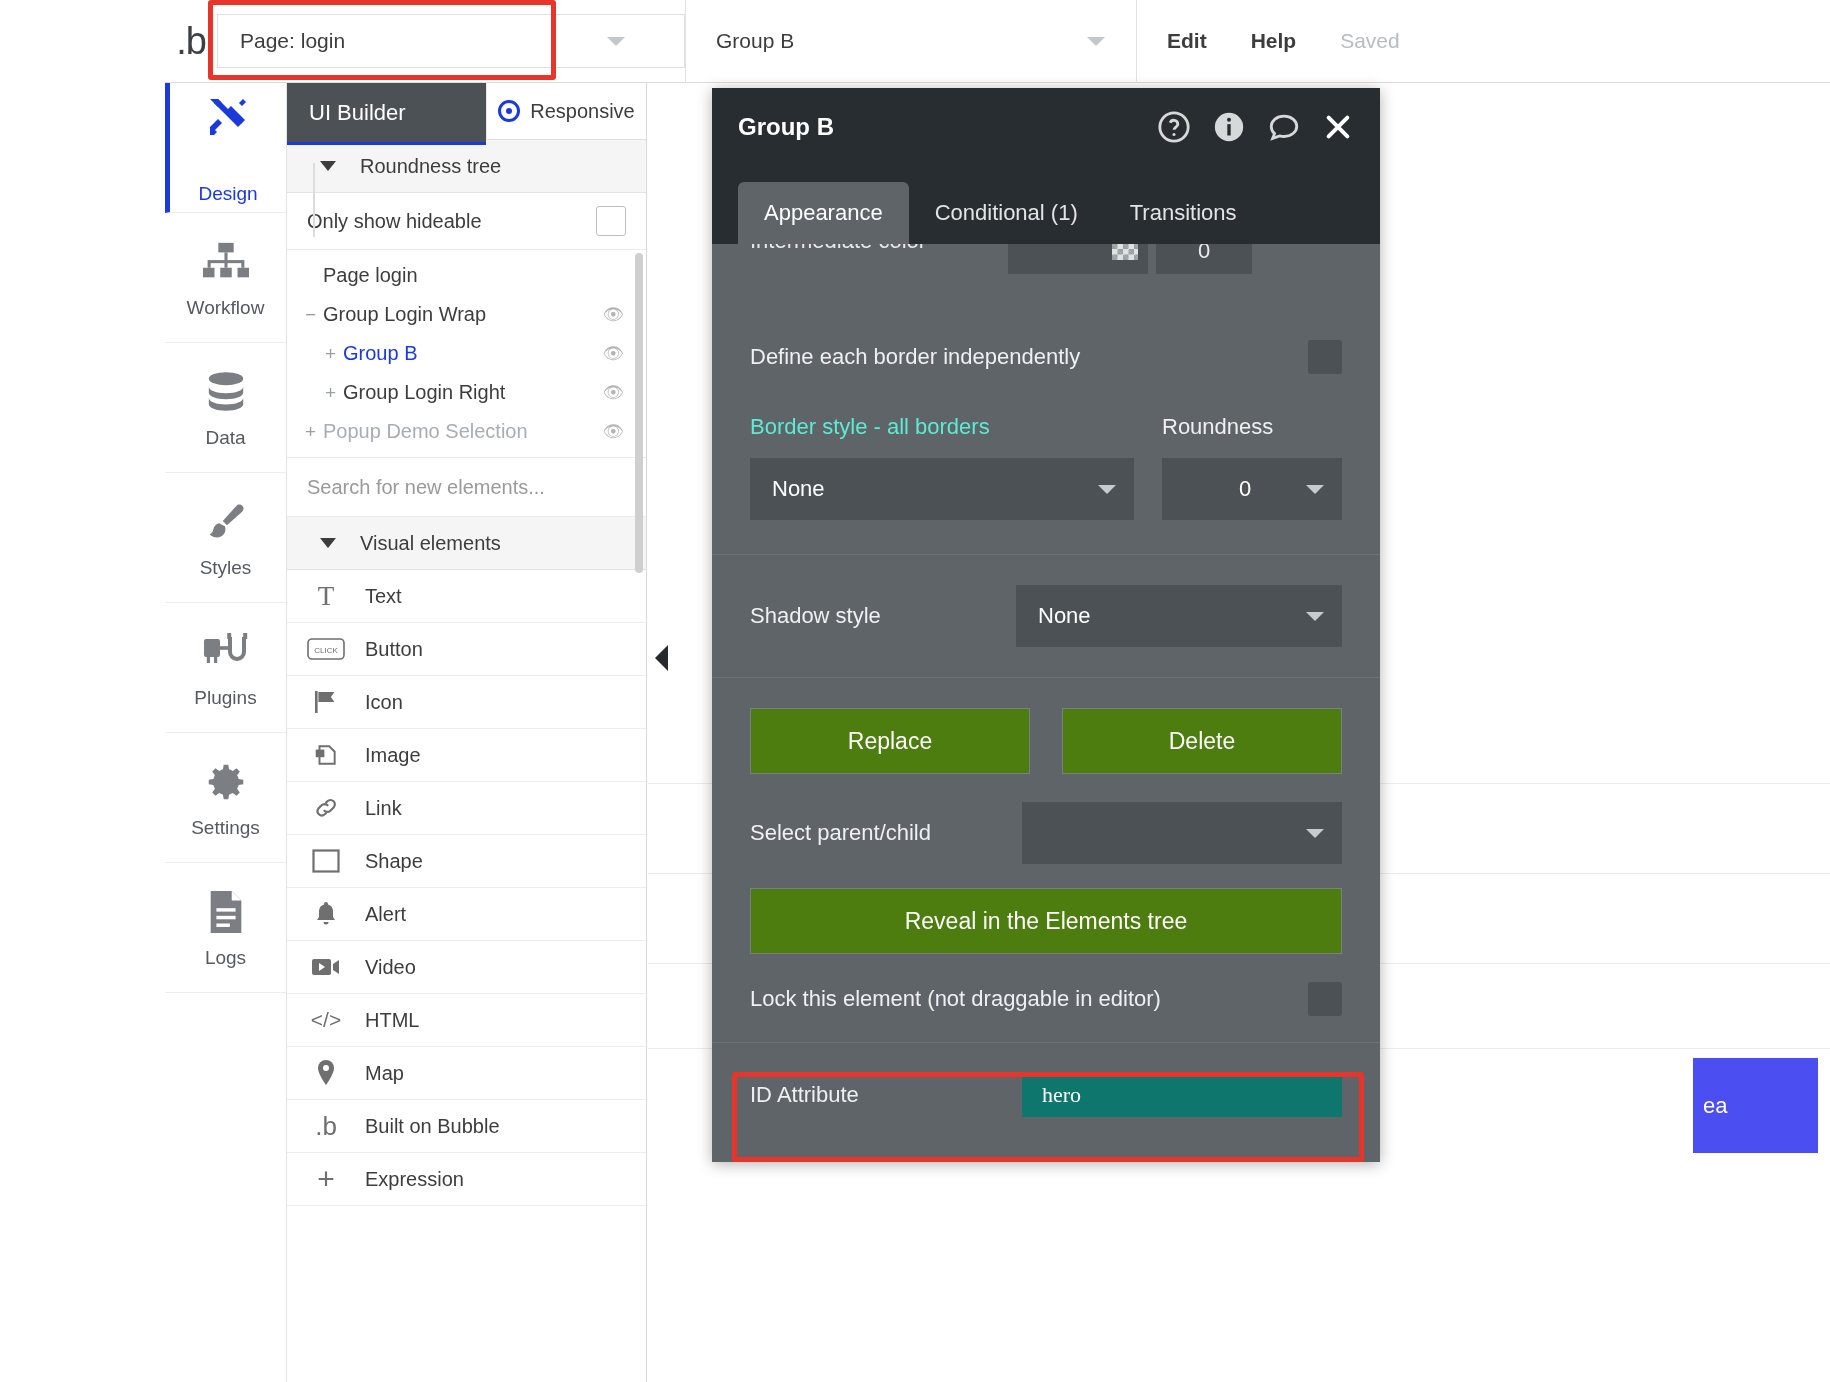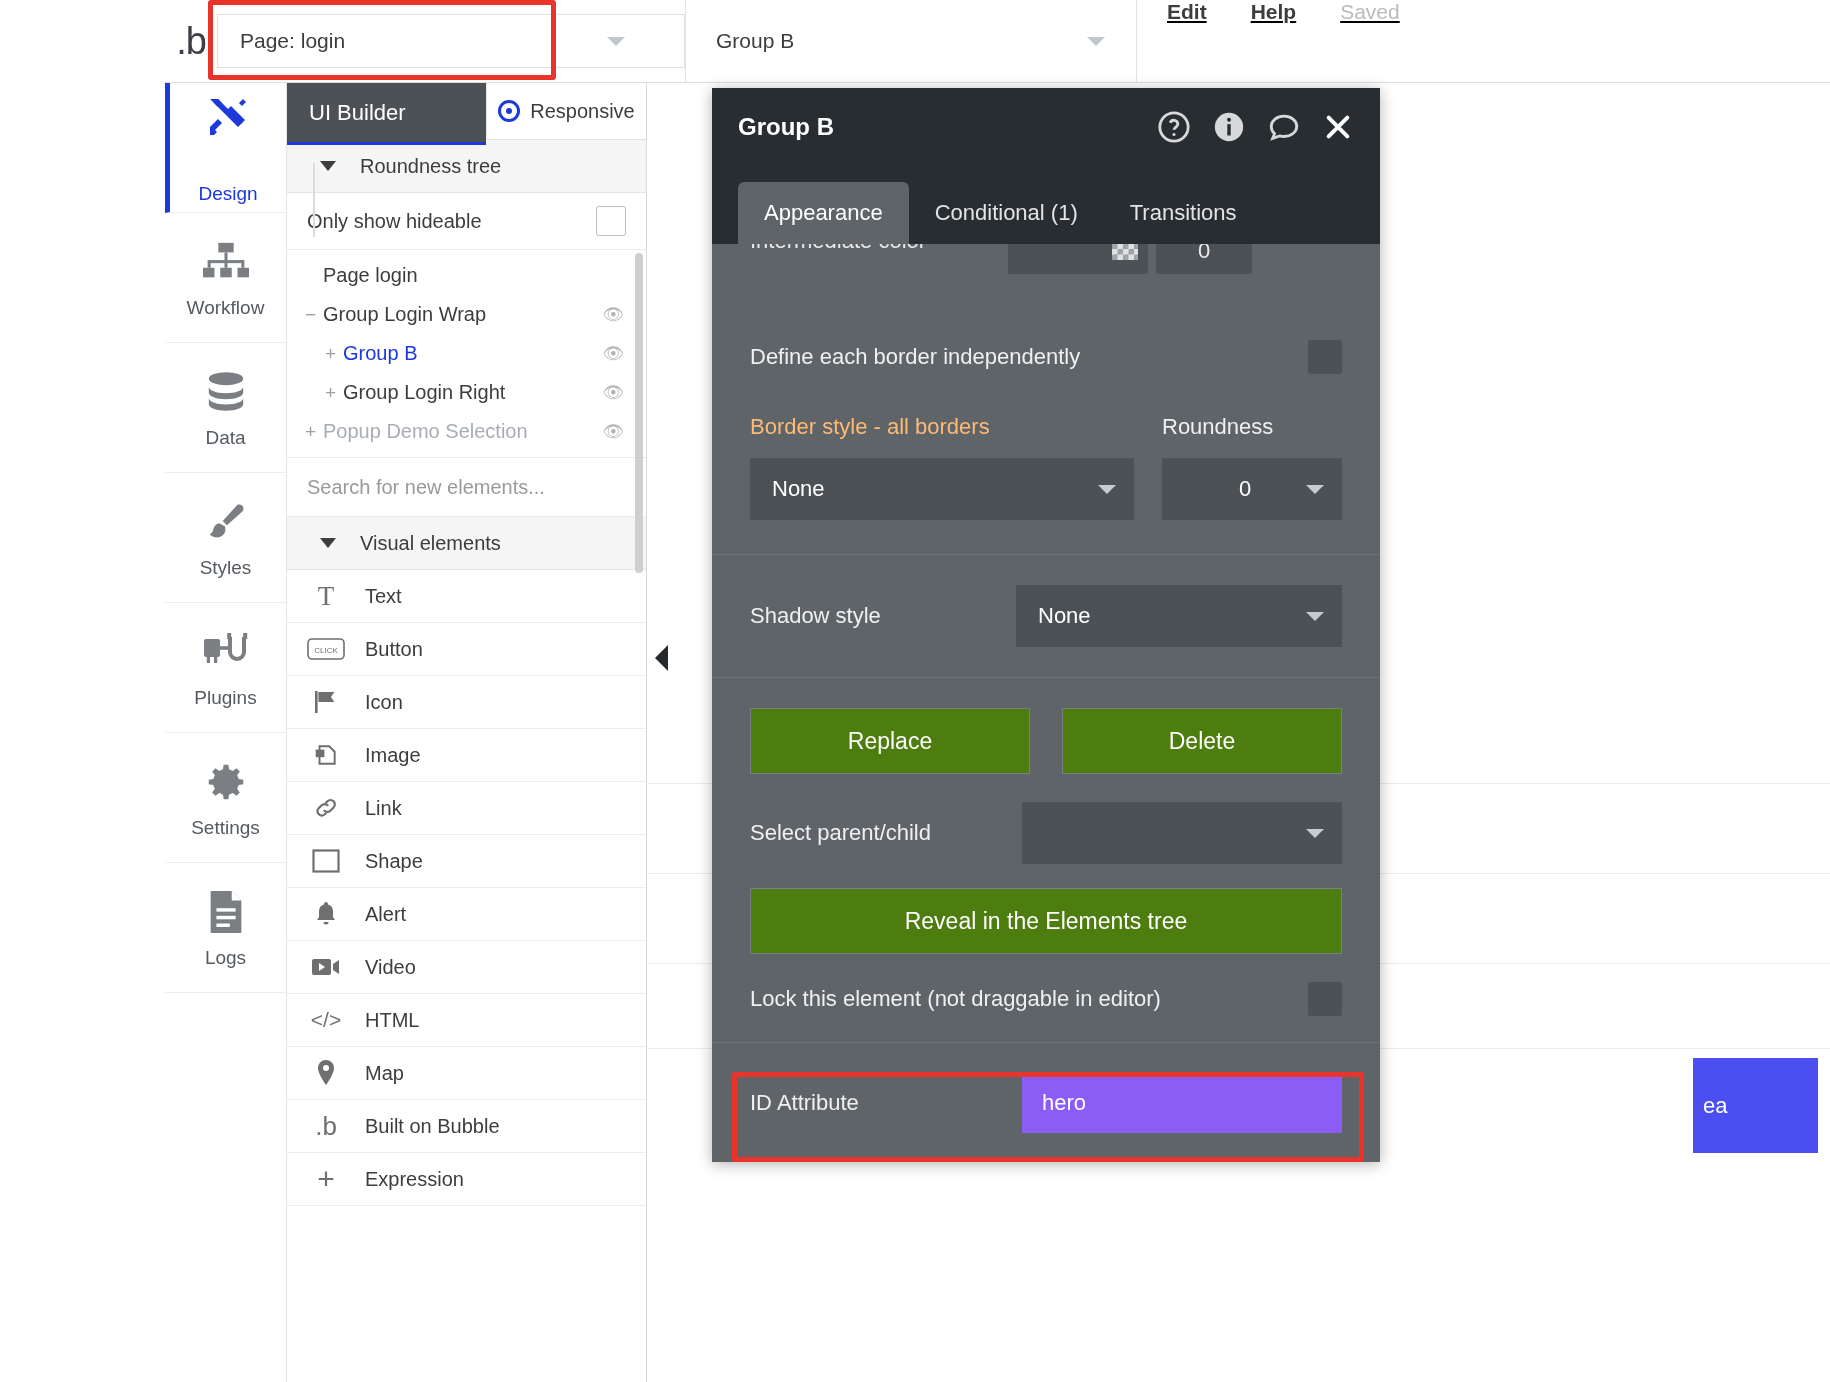--- a/index.html
+++ b/index.html
@@ -36,21 +36,21 @@
     width: 138px; height: 54px; border: 1px solid #e0e0e0; border-left:none;
     display:flex; align-items:center; justify-content:center; background:#fff;
   }
   .caret { width:0;height:0;border-left:9px solid transparent;border-right:9px solid transparent;border-top:9px solid #c2c7cc; }
   .divider-v { width:1px; height:83px; background:#e3e3e3; }
   .group-select {
     width: 370px; height: 83px; display:flex; align-items:center;
     padding-left: 30px; font-size: 21px; color:#3d3d3d;
   }
   .group-caret-cell { width:80px; height:83px; display:flex;align-items:center;justify-content:center; }
-  .topbar-actions { display:flex; height:83px; padding-left: 30px; gap: 44px; text-decoration: underline; }
+  .topbar-actions { display:flex; align-items:center; height:83px; padding-left: 30px; gap: 44px; }
   .tb-link { font-size: 21px; font-weight: bold; color:#3d3d3d; cursor:pointer; }
   .tb-saved { font-size: 21px; color:#b9bbbe; }
 
   
   .rail {
     position: absolute; left: 165px; top: 83px; width: 122px; height: 1299px;
     background: #fff; border-right: 1px solid #e3e3e3;
   }
   .rail-item {
     position: relative; height: 130px; display:flex; flex-direction:column;
@@ -178,22 +178,22 @@
   .btn {
     background:#4d7c0f; color:#fff; height: 66px; display:flex; align-items:center;
     justify-content:center; font-size: 23px; cursor:pointer; border:1px solid #787f83;
   }
 
   .redbox-id {
     position:absolute; left: 732px; top: 1072px; width: 632px; height: 90px;
     border: 5px solid #e8342a; border-radius: 3px; pointer-events:none;
   }
   .id-input {
-    background:#8b5cf6; height: 60px; display:flex; align-items:center;
-    padding-left: 20px; font-size: 22px; color:#fff; cursor:text;
+    background:#0f766e; height: 44px; display:flex; align-items:center;
+    padding-left: 20px; font-size: 22px; color:#fff; cursor:text;font-family:Liberation Serif, serif;
   }
 </style>
 </head>
 <body>
 
 <div id="app">
 
   <div class="canvas">
     <div class="canvas-line" style="top:700px"></div>
     <div class="canvas-line" style="top:790px"></div>
@@ -539,21 +539,21 @@
           <span>Define each border independently</span>
           <span class="p-check"></span>
         </div>
       </div>
 
       <div style="height:40px"></div>
 
       <div class="p-row">
         <div style="display:flex; gap:28px;">
           <div style="flex:1">
-            <div style="font-size:22px;color:#fdba74;margin-bottom:18px;">Border style - all borders</div>
+            <div style="font-size:22px;color:#5eead4;margin-bottom:18px;">Border style - all borders</div>
             <div class="sel">
               <span>None</span>
               <span class="dcaret"></span>
             </div>
           </div>
           <div style="width:180px">
             <div style="font-size:22px;color:#eef0f1;margin-bottom:18px;">Roundness</div>
             <div class="sel">
               <span style="flex:1;text-align:center">0</span>
               <span class="dcaret"></span>

